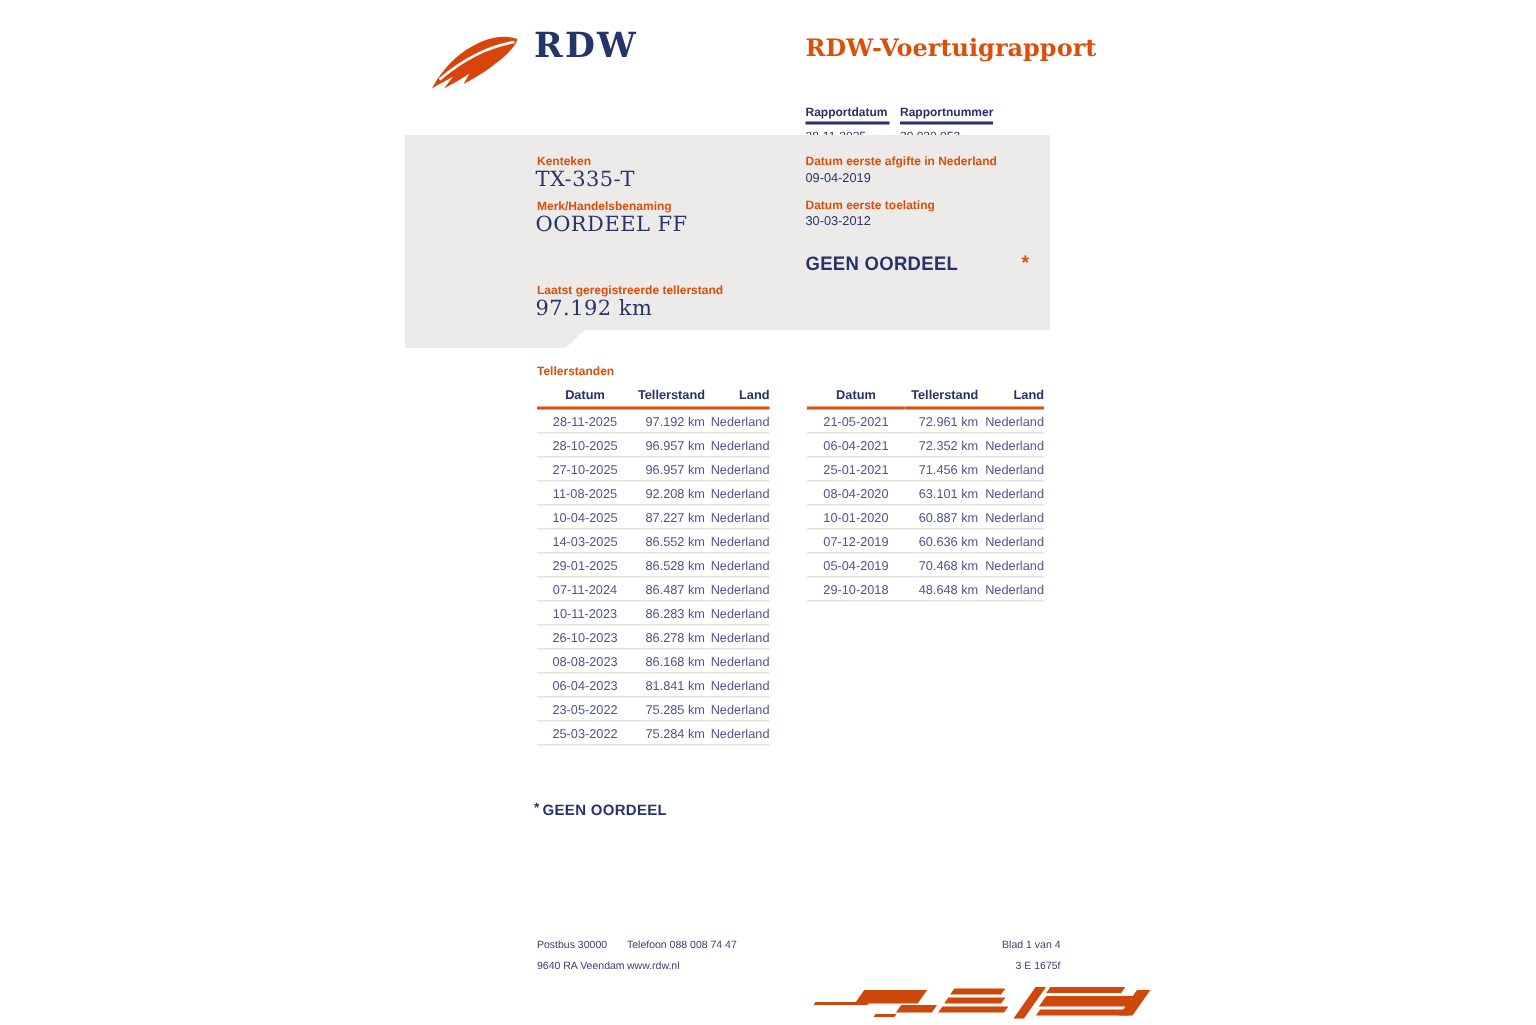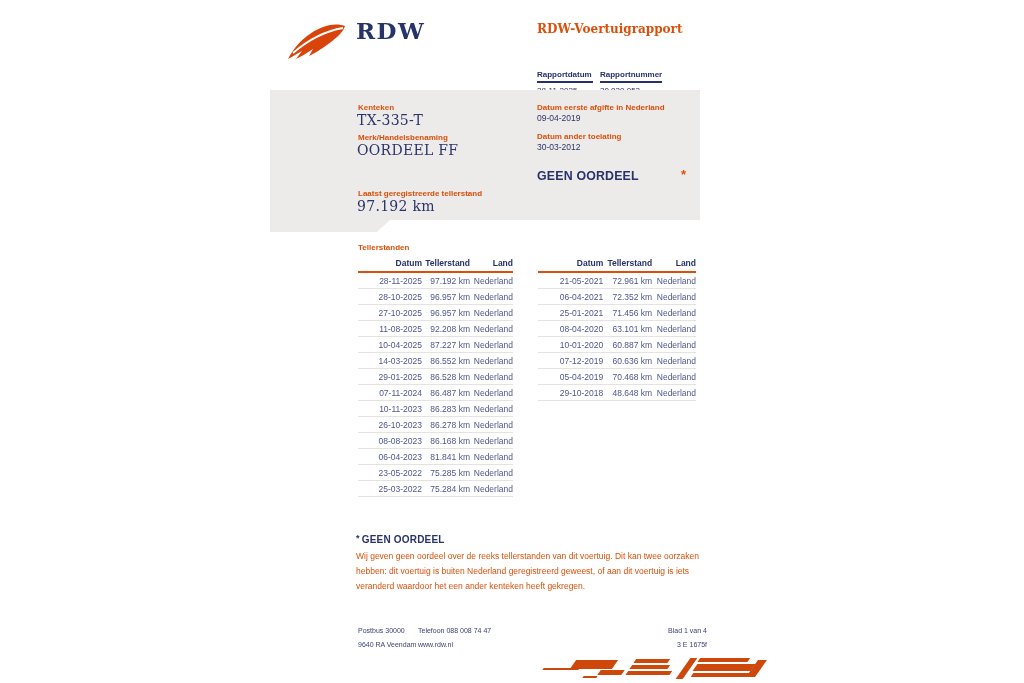--- a/index.html
+++ b/index.html
@@ -13,21 +13,21 @@
   *{margin:0;padding:0;box-sizing:border-box;}
   html,body{width:1024px;height:683px;background:#ffffff;overflow:hidden;
     font-family:"Liberation Sans",sans-serif;}
   .page{position:relative;width:1024px;height:683px;background:#fff;}
 
   
   .wing{position:absolute;left:286px;top:20px;width:62px;height:43px;}
   .logo-text{position:absolute;left:356px;top:17px;font-family:"DejaVu Serif",serif;
     font-size:23px;font-weight:600;letter-spacing:1.5px;color:#253469;}
   .doc-title{position:absolute;left:537px;top:22px;font-family:"DejaVu Serif",serif;
-    font-size:12px;font-weight:700;color:var(--orange);}
+    font-size:16px;font-weight:700;color:var(--orange);}
   .meta-col{position:absolute;top:50px;}
   .meta-col.c1{left:537px;width:56px;}
   .meta-col.c2{left:600px;width:62px;}
   .meta-label{display:block;font-size:8px;font-weight:700;color:var(--navy);
     border-bottom:2px solid var(--navy);padding-bottom:2px;margin-top:20px;}
   .meta-value{display:block;margin-top:3px;font-size:8px;color:var(--value-navy);}
 
   
   .panel{position:absolute;left:270px;top:90px;width:430px;height:130px;background:var(--panel);}
   .panel-tab{position:absolute;left:270px;top:220px;width:120px;height:12px;background:var(--panel);
@@ -42,21 +42,21 @@
 
   
   .section-heading{position:absolute;left:358px;top:243px;font-size:8px;font-weight:700;color:var(--orange);}
   .odo-table{position:absolute;border-collapse:collapse;table-layout:fixed;}
   .odo-table.left{left:358px;top:256px;width:155px;}
   .odo-table.right{left:538px;top:256px;width:158px;}
   .odo-table th{font-size:8.5px;font-weight:700;color:var(--navy);
     border-bottom:2px solid var(--orange);padding:2px 0 3px 0;}
   .odo-table td{font-size:8.5px;color:var(--table-text);
     border-bottom:1px solid var(--row-line);padding:2.5px 0;}
-  .odo-table th:nth-child(1),.odo-table td:nth-child(1){text-align:right;width:64px;}
+  .odo-table th:nth-child(1),.odo-table td:nth-child(1){text-align:center;width:64px;}
   .odo-table th:nth-child(2),.odo-table td:nth-child(2){text-align:right;width:48px;}
   .odo-table th:nth-child(3),.odo-table td:nth-child(3){text-align:right;width:43px;margin-left:36px;}
 
   
   .footnote-head{position:absolute;left:356px;top:533px;font-size:10px;font-weight:800;
     color:var(--navy);letter-spacing:0.2px;}
   .footnote-head .star{font-size:9px;vertical-align:2px;margin-right:2px;}
   .footnote-text{position:absolute;left:356px;top:549px;width:354px;font-size:8.5px;
     line-height:15px;color:var(--orange);}
 
@@ -102,21 +102,21 @@
 
   <span class="field-label" style="left:358px;top:133px">Merk/Handelsbenaming</span>
   <span class="field-value-serif" style="left:357px;top:142px">OORDEEL FF</span>
 
   <span class="field-label" style="left:358px;top:189px">Laatst geregistreerde tellerstand</span>
   <span class="field-value-serif" style="left:357px;top:198px">97.192 km</span>
 
   <span class="field-label" style="left:537px;top:103px">Datum eerste afgifte in Nederland</span>
   <span class="field-value-sans" style="left:537px;top:113px">09-04-2019</span>
 
-  <span class="field-label" style="left:537px;top:132px">Datum ander toelating</span>
+  <span class="field-label" style="left:537px;top:132px">Datum eerste toelating</span>
   <span class="field-value-sans" style="left:537px;top:142px">30-03-2012</span>
 
   <span class="verdict">GEEN OORDEEL</span>
   <span class="verdict-star">*</span>
 
   <div class="section-heading">Tellerstanden</div>
 
   <table class="odo-table left">
     <thead>
       <tr>
@@ -245,21 +245,20 @@
         </tr>
         <tr>
           <td>29-10-2018</td>
           <td>48.648 km</td>
           <td>Nederland</td>
         </tr>
       </tbody>
   </table>
 
   <div class="footnote-head"><span class="star">*</span><span>GEEN OORDEEL</span></div>
-  <p class="footnote-text">Wij geven geen oordeel over de reeks tellerstanden van dit voertuig. Dit kan twee oorzaken hebben: dit voertuig is buiten Nederland geregistreerd geweest, of aan dit voertuig is iets veranderd waardoor het een ander kenteken heeft gekregen.</p>
 
   <div class="footer-col f1">
     <div>Postbus 30000</div>
     <div>9640 RA Veendam</div>
   </div>
   <div class="footer-col f2">
     <div>Telefoon 088 008 74 47</div>
     <div>www.rdw.nl</div>
   </div>
   <div class="footer-col f3">

